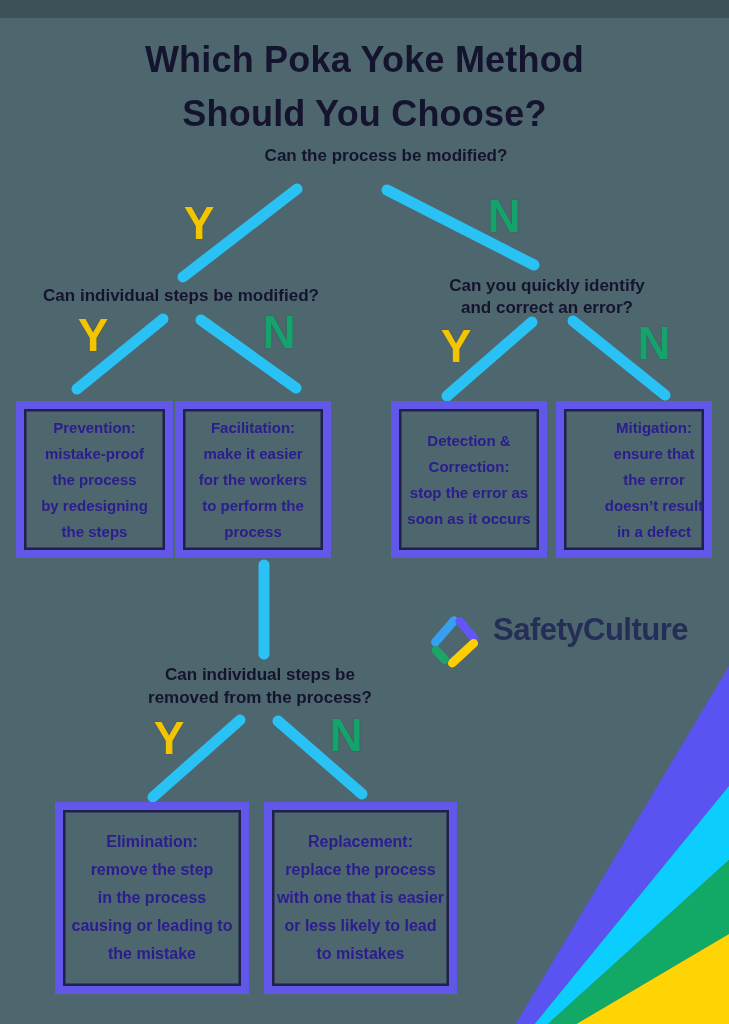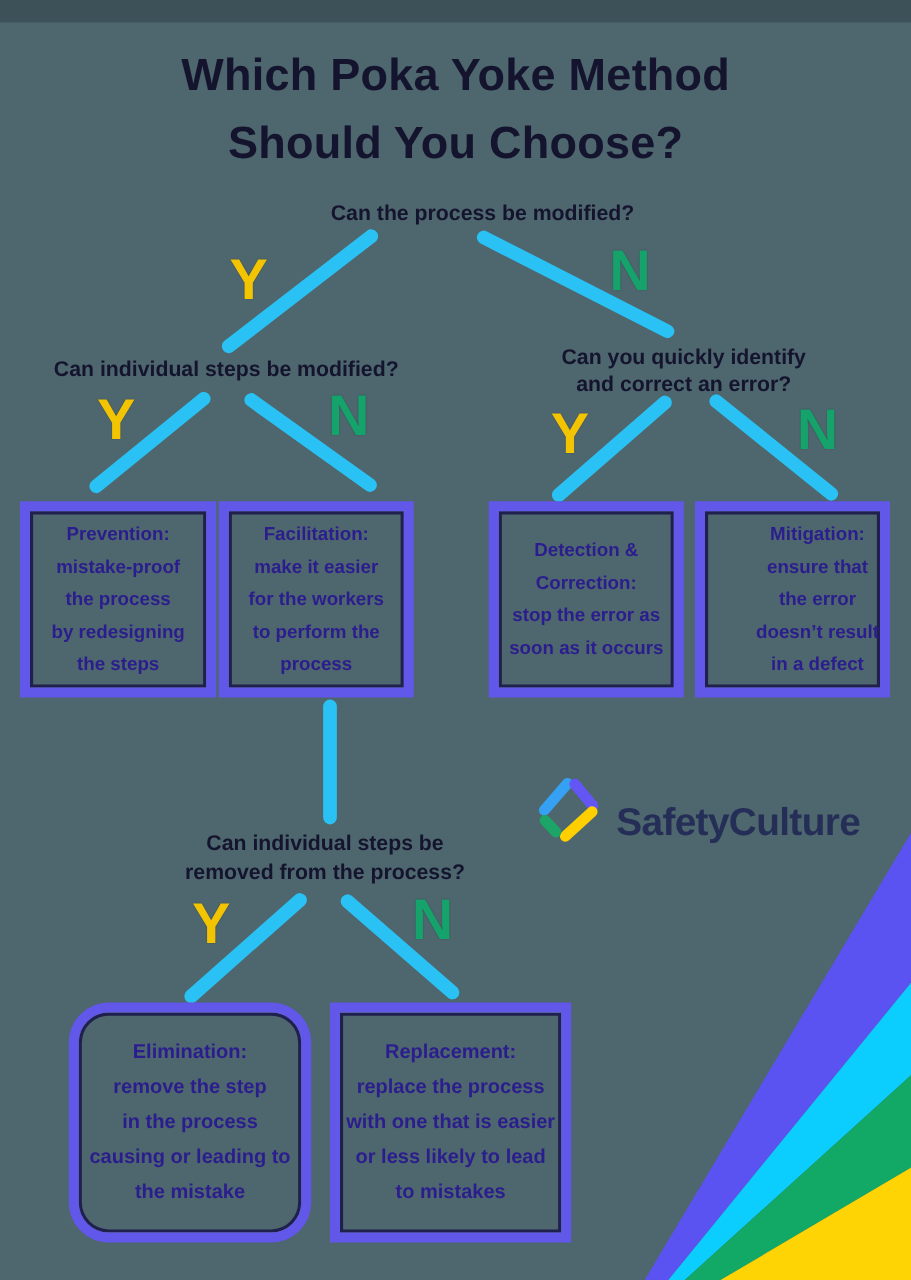--- a/index.html
+++ b/index.html
@@ -24,21 +24,21 @@
     white-space:pre-line;
     letter-spacing:.2px;
   }
   .question{
     font-size:17px;line-height:22px;
     font-weight:800;
     color:var(--ink,#14142f);
     text-align:center;
     white-space:pre-line;
   }
-  .q1{left:0;right:0;top:142px;padding-left:43px;}
+  .q1{left:0;right:0;top:127px;padding-left:43px;}
   .q2-left{left:21px;width:320px;top:267px;}
   .q2-right{left:417px;width:260px;top:257px;}
   .q3{left:110px;width:300px;top:645px;line-height:23px;}
   .branch{
     font-size:46px;
     font-weight:800;
     transform:translate(-50%,-50%);
     text-shadow:0 0 1px rgba(18,18,48,.45);
     line-height:1;
   }
@@ -62,25 +62,25 @@
     font-weight:800;
     color:var(--box-ink,#2b1d8e);
     white-space:pre-line;
     font-size:15px;line-height:26px;
   }
   .box.bottom .box-text{font-size:16px;line-height:28px;}
   .box1{left:16px;top:383px;width:157px;height:157px;}
   .box2{left:175px;top:383px;width:156px;height:157px;}
   .box3{left:391px;top:383px;width:156px;height:157px;}
   .box4{left:556px;top:383px;width:156px;height:157px;padding-left:40px;}
-  .box5{left:55px;top:784px;width:194px;height:192px;border-radius:32px;}
+  .box5{left:55px;top:784px;width:194px;height:192px;}
   .box6{left:264px;top:784px;width:193px;height:192px;}
   .logo{
     left:425px;top:594px;height:64px;
-    display:flex;align-items:flex-end;gap:10px;
+    display:flex;align-items:flex-start;gap:10px;
   }
   .logo-icon{width:58px;height:58px;display:block;}
   .logo-blue{stroke:var(--logo-blue,#36a0f2);}
   .logo-purple{stroke:var(--logo-purple,#6455f5);}
   .logo-yellow{stroke:var(--logo-yellow,#ffcf00);}
   .logo-green{stroke:var(--logo-green,#1ca566);}
   .logo-stroke{stroke-width:15;stroke-linecap:round;fill:none;}
   .wordmark{
     font-size:31px;font-weight:800;
     color:var(--logo-ink,#242e57);

